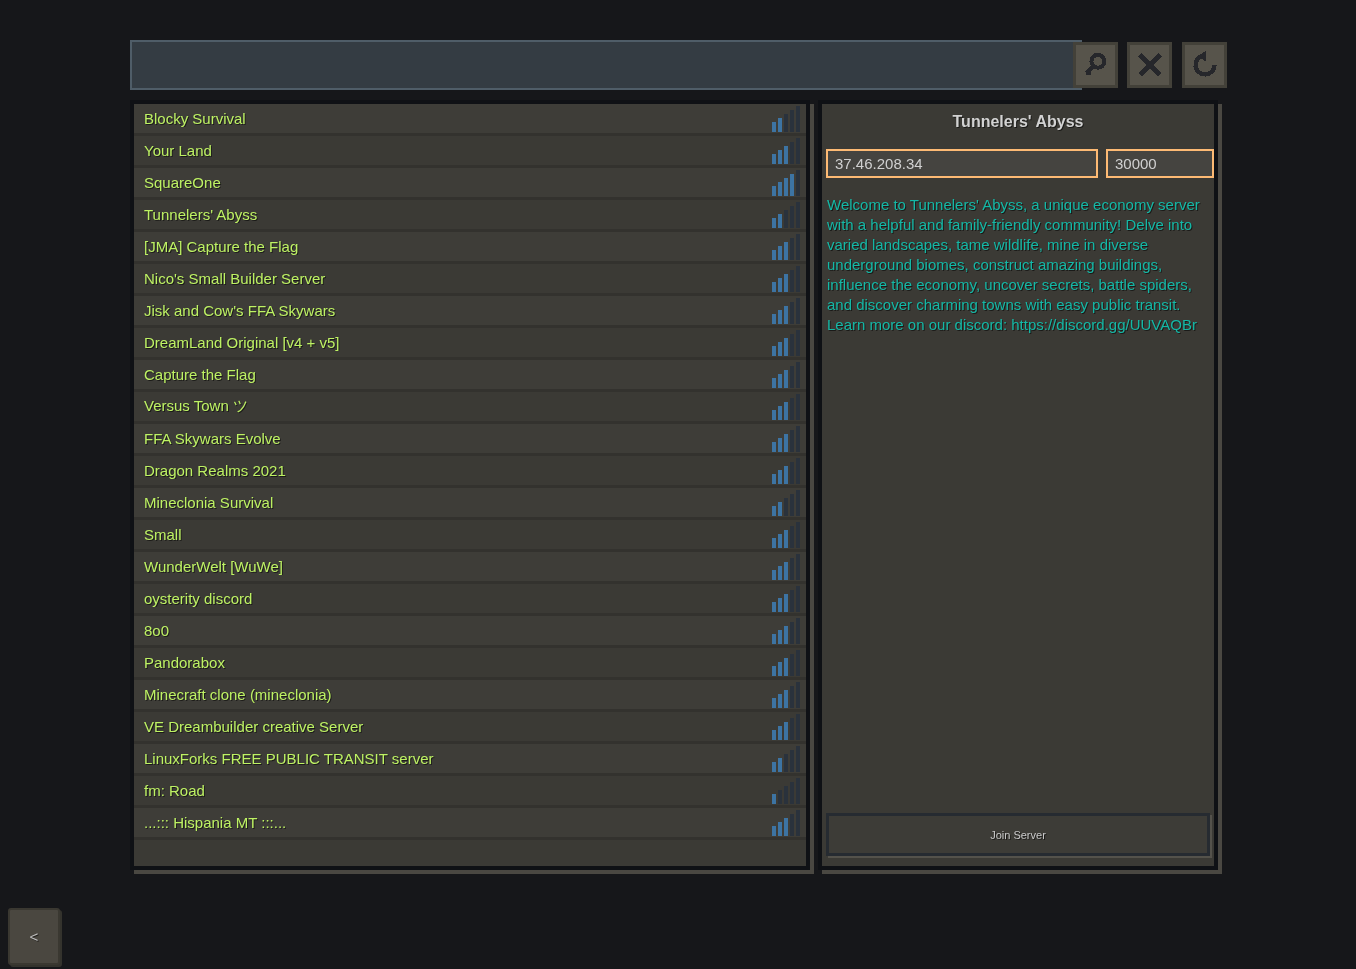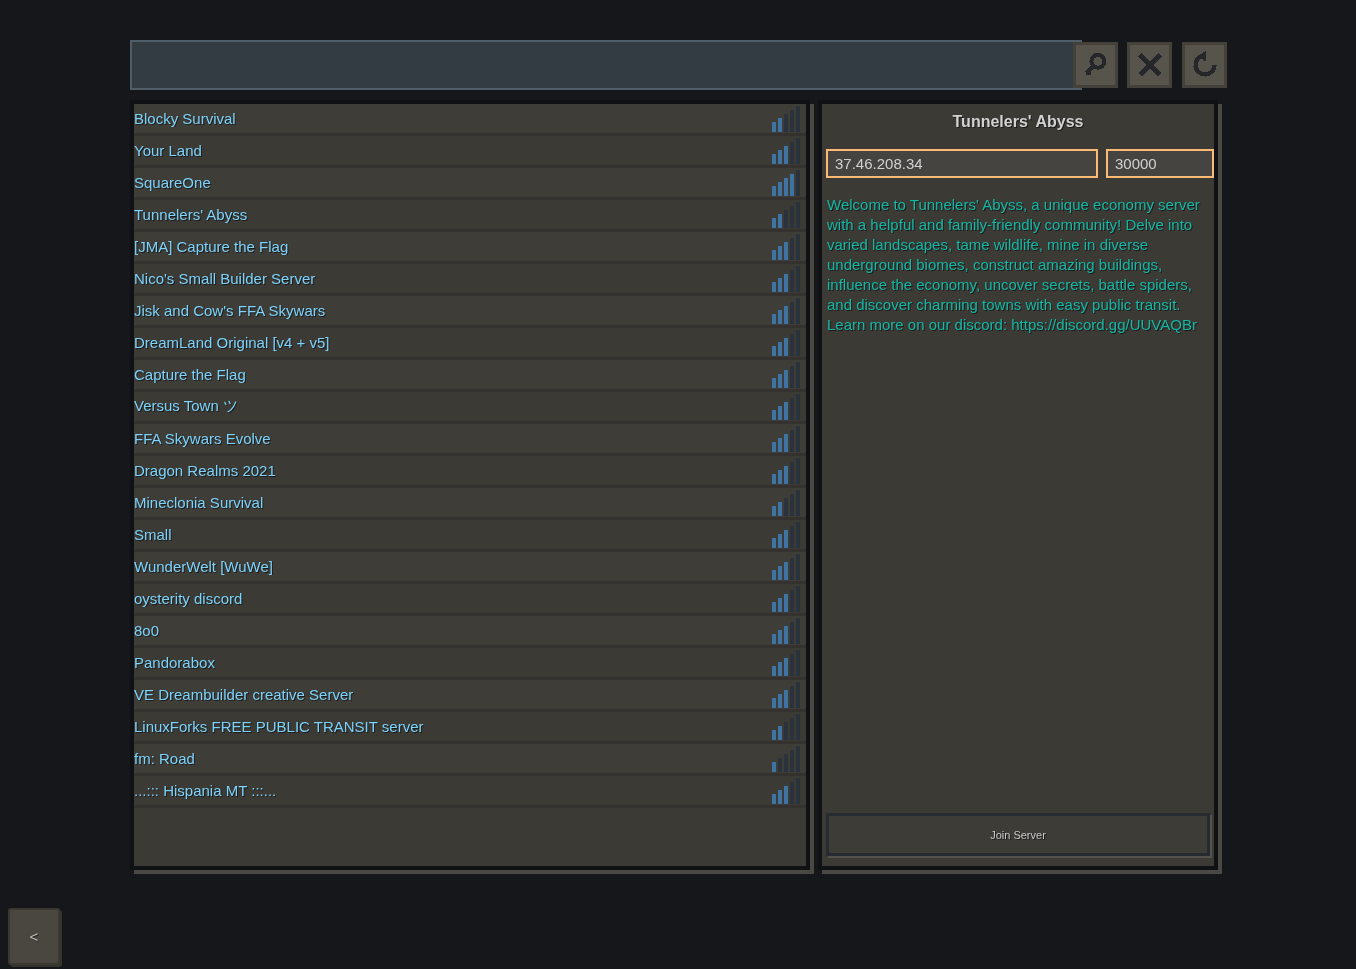--- a/index.html
+++ b/index.html
@@ -37,21 +37,21 @@
   .details-panel{left:818px;width:400px;}
 
   
   .server-row{
     height:29px;display:flex;align-items:center;
     border-bottom:3px solid #33322e;cursor:pointer;
     background:#3b3a35;
   }
   .server-row:nth-child(odd){background:#3e3d38;}
   .server-name{
-    flex:1;color:#7dd3fc;font-size:15px;
+    flex:1;color:#bef264;font-size:15px;padding-left:10px;
     white-space:nowrap;overflow:hidden;
     text-shadow:1px 1px 0 rgba(0,0,0,0.55);
   }
   .ping{
     width:30px;height:26px;margin-right:4px;flex:0 0 auto;
     display:flex;align-items:flex-end;gap:2px;
   }
   .ping .bar{width:4px;background:#2a323c;}
   .ping .bar.lit{background:#3d74a3;}
   .ping .b1{height:10px;} .ping .b2{height:14px;} .ping .b3{height:18px;}
@@ -304,20 +304,30 @@
       <span class="server-name">Pandorabox</span>
       <span class="ping">
         <span class="bar b1 lit"></span>
           <span class="bar b2 lit"></span>
           <span class="bar b3 lit"></span>
           <span class="bar b4"></span>
           <span class="bar b5"></span>
       </span>
     </div>
       <div class="server-row">
+      <span class="server-name">Minecraft clone (mineclonia)</span>
+      <span class="ping">
+        <span class="bar b1 lit"></span>
+          <span class="bar b2 lit"></span>
+          <span class="bar b3 lit"></span>
+          <span class="bar b4"></span>
+          <span class="bar b5"></span>
+      </span>
+    </div>
+      <div class="server-row">
       <span class="server-name">VE Dreambuilder creative Server</span>
       <span class="ping">
         <span class="bar b1 lit"></span>
           <span class="bar b2 lit"></span>
           <span class="bar b3 lit"></span>
           <span class="bar b4"></span>
           <span class="bar b5"></span>
       </span>
     </div>
       <div class="server-row">

